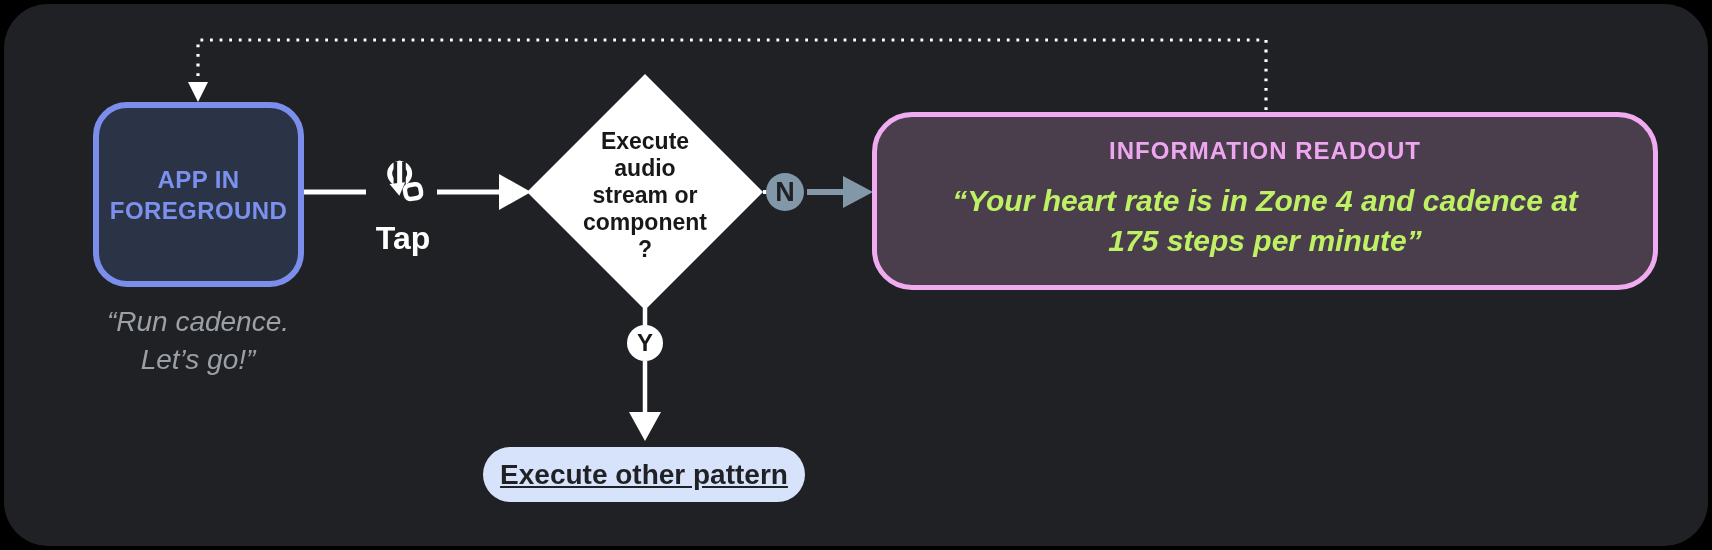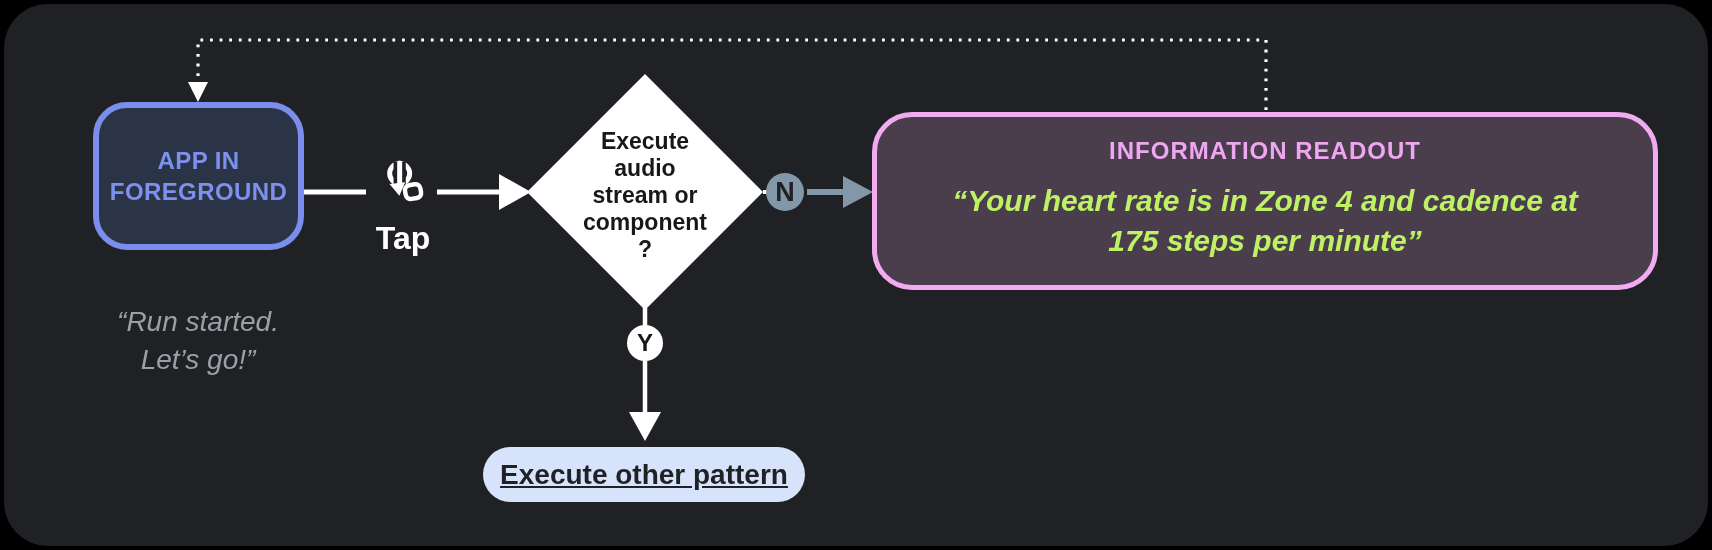--- a/index.html
+++ b/index.html
@@ -4,21 +4,21 @@
 <style>
   html,body{margin:0;padding:0;background:#000;}
   .stage{
     position:relative;width:1712px;height:550px;overflow:hidden;
     font-family:"Liberation Sans",sans-serif;background:#000;
   }
   .panel{position:absolute;inset:4px;border-radius:44px;background:#202124;}
   .overlay{position:absolute;left:0;top:0;width:1712px;height:550px;pointer-events:none;}
 
   .app-node{
-    position:absolute;left:93px;top:102px;width:211px;height:148px;box-sizing:border-box;
+    position:absolute;left:93px;top:102px;width:211px;height:185px;box-sizing:border-box;
     border:6px solid #7b8eec;border-radius:34px;background:#2b3446;
     display:flex;align-items:center;justify-content:center;text-align:center;
     color:#7c90ee;font-weight:bold;font-size:24px;line-height:31px;letter-spacing:.4px;
   }
   .app-caption{
     position:absolute;left:63px;top:303px;width:270px;text-align:center;
     font-style:italic;font-size:28px;line-height:38px;color:#9aa0a6;
   }
   .tap-icon{position:absolute;left:376px;top:158px;}
   .tap-label{
@@ -77,21 +77,21 @@
     <line x1="763" y1="192" x2="768" y2="192" stroke="#ffffff" stroke-width="4"></line>
     <line x1="807" y1="192" x2="846" y2="192" stroke="#8297a8" stroke-width="6"></line>
     <polygon points="873,192 843,176 843,208" fill="#8297a8"></polygon>
   </svg>
 
   <div class="app-node" style="border-color: rgb(123, 142, 236); background-color: rgb(43, 52, 70); color: rgb(124, 144, 238);">
     <span class="ml">APP IN
 FOREGROUND</span>
   </div>
 
-  <div class="app-caption ml" style="color: rgb(154, 160, 166);">“Run started.
+  <div class="app-caption ml" style="color: rgb(154, 160, 166);">“Run cadence.
 Let’s go!”</div>
 
   <svg class="tap-icon" width="54" height="60" viewBox="0 0 48 54" xmlns="http://www.w3.org/2000/svg">
     <circle cx="21" cy="14" r="9" fill="none" stroke="#ffffff" stroke-width="4.5"></circle>
     <path d="M21 3.5 V27" stroke="#202124" stroke-width="11" fill="none"></path>
     <path d="M21 4.5 V23" stroke="#ffffff" stroke-width="4.5" stroke-linecap="round" fill="none"></path>
     <polygon points="19,34 13,21.5 27,23.5" fill="#ffffff" transform="rotate(-14 20 27)"></polygon>
     <rect x="26" y="24" width="14" height="12.5" rx="4.5" fill="none" stroke="#ffffff" stroke-width="4" transform="rotate(-10 33 30)"></rect>
   </svg>
   <div class="tap-label">Tap</div>

